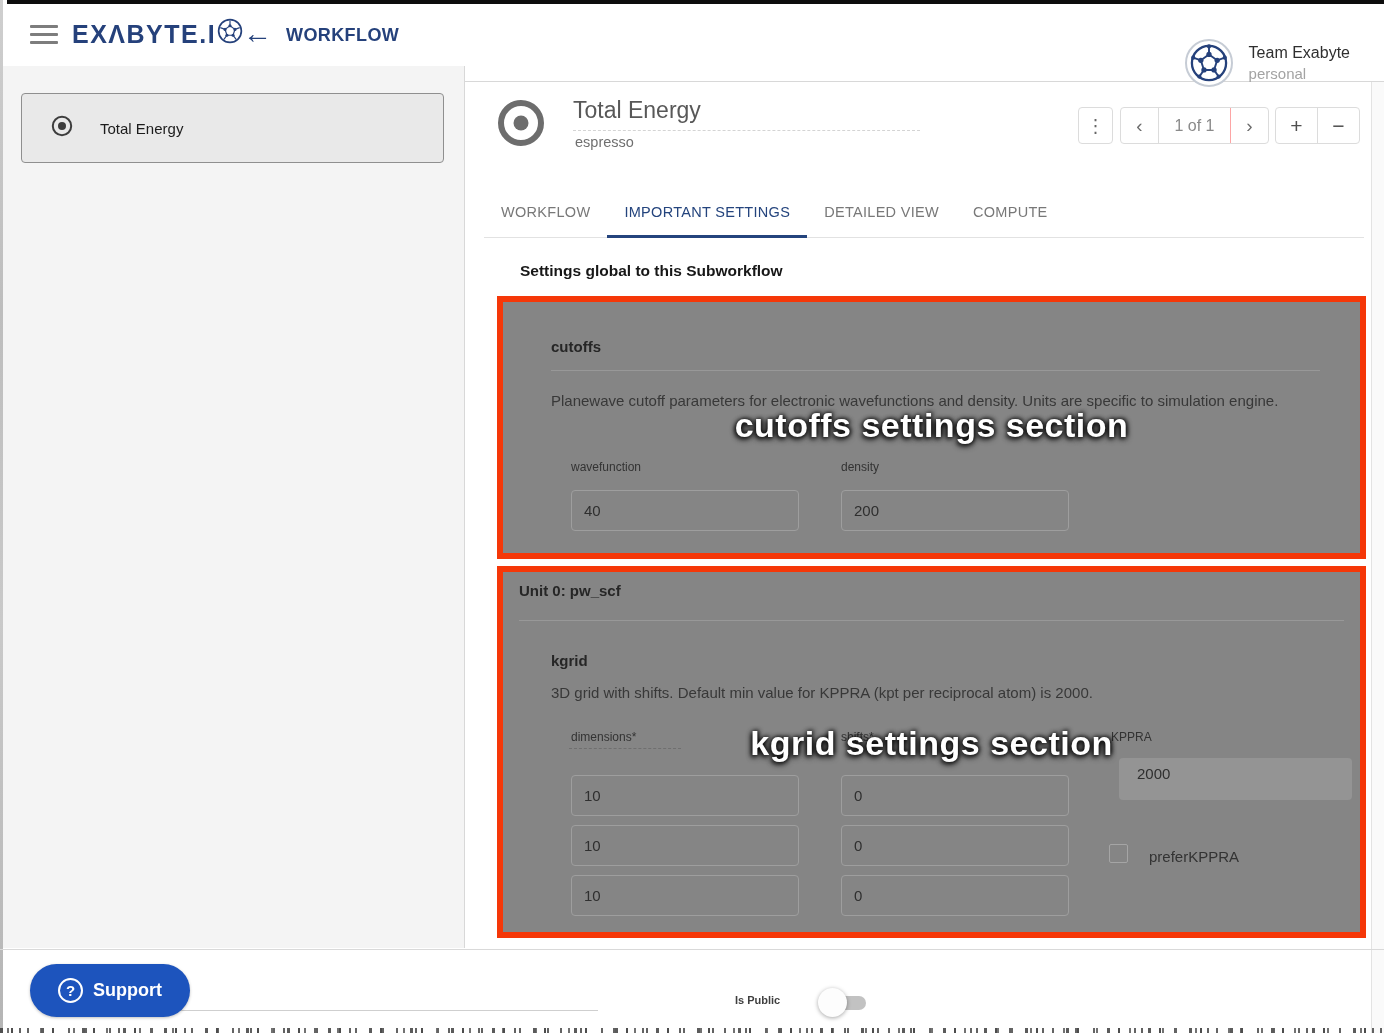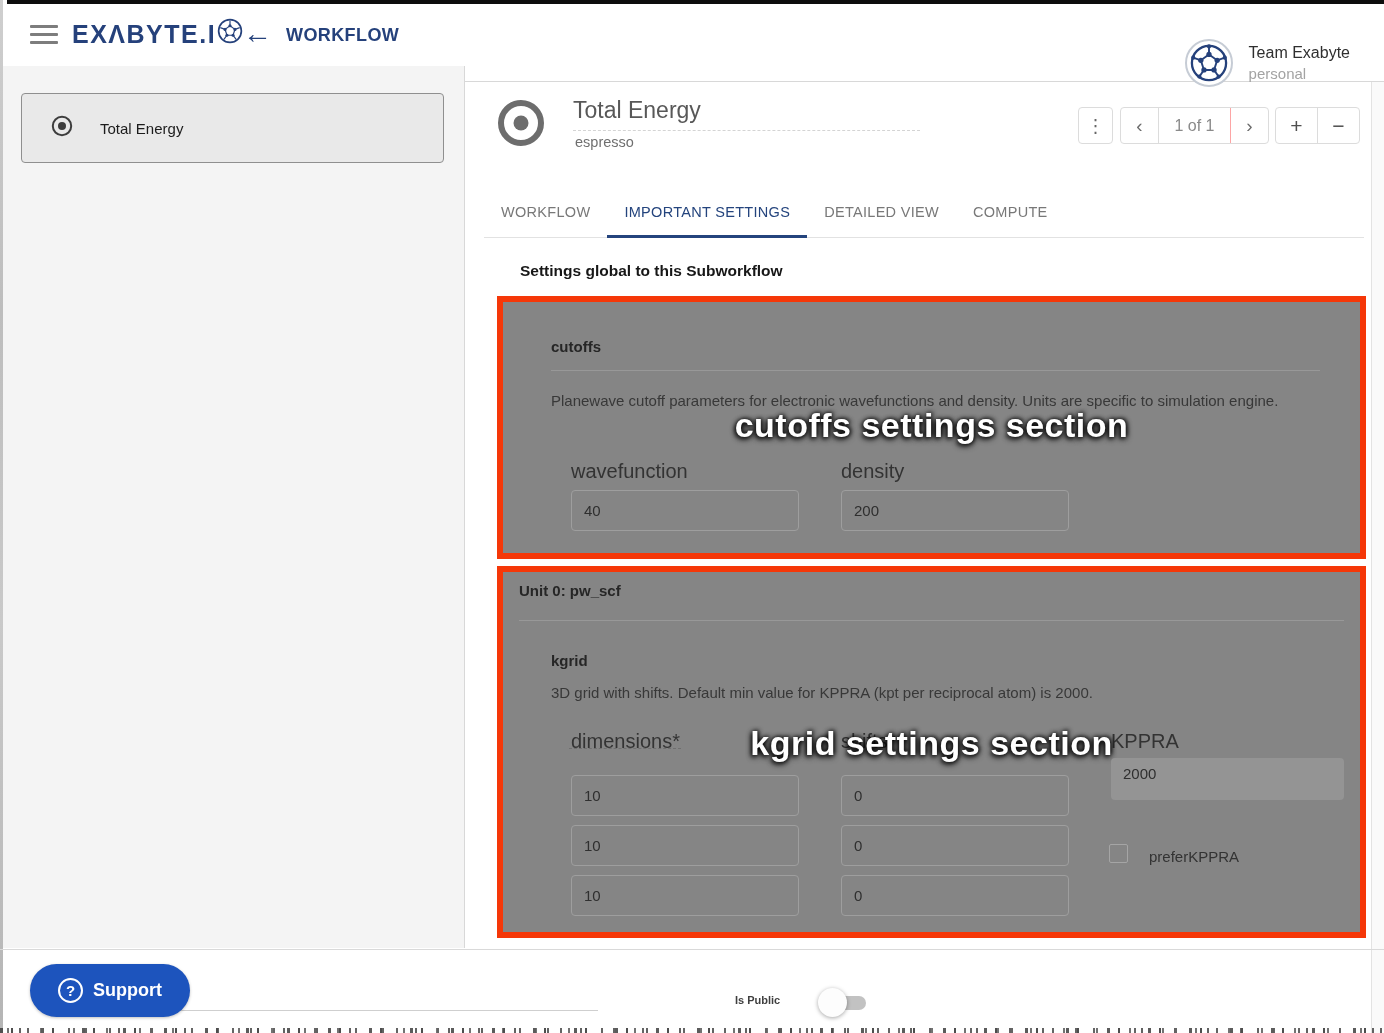--- a/index.html
+++ b/index.html
@@ -73,27 +73,27 @@
     border:6px solid #f53708; }
   .sec-cutoffs { top:296px; height:263px; }
   .sec-kgrid { top:566px; height:372px; }
   .anno-label { position:absolute; left:50%; transform:translateX(-50%); white-space:nowrap;
     font-size:34px; font-weight:bold; color:#fff; letter-spacing:0.5px;
     text-shadow:0 2px 6px rgba(0,0,0,0.85), 0 0 4px rgba(0,0,0,0.6),
       -2px 2px 4px rgba(0,0,0,0.55), 2px -1px 4px rgba(0,0,0,0.55); }
   .sec-title { position:absolute; font-size:15px; font-weight:bold; color:#262626; }
   .sec-divider { position:absolute; height:0; border-top:1px solid #989898; }
   .sec-desc { position:absolute; font-size:15px; color:#383838; line-height:1.75; }
-  .field-label { position:absolute; font-size:20px; color:#333; }
+  .field-label { position:absolute; font-size:12px; color:#333; }
   .g-input { position:absolute; width:228px; height:41px; background:transparent;
     border:1px solid #9e9e9e; border-radius:4px; color:#2f2f2f; font-size:15px; padding:0 12px;
     font-family:"Liberation Sans","DejaVu Sans",sans-serif; outline:none; }
   .filled-input { position:absolute; width:233px; height:42px; background:#949494; border:none;
-    border-radius:4px; color:#2f2f2f; font-size:15px; padding:6px 12px 18px 12px;
-    font-family:"Liberation Sans","DejaVu Sans",sans-serif; outline:none; }
+    border-radius:4px; color:#2f2f2f; font-size:15px; padding:6px 12px 18px 18px;
+    font-family:"Liberation Sans","DejaVu Sans",sans-serif; outline:none;margin-left:8px; }
   .dashed-underline { position:absolute; height:0; border-bottom:1px dashed #6f6f6f; }
   .g-checkbox { position:absolute; width:19px; height:19px; border:1px solid #a5a5a5;
     border-radius:2px; background:transparent; cursor:pointer; }
 
   
   .footer-divider { position:absolute; left:0; right:0; top:949px; height:0; border-top:1px solid #d9d9d9; }
   .footer-line { position:absolute; left:143px; top:1010px; width:455px; height:0; border-top:1px solid #cfcfcf; }
   .support-btn { position:absolute; left:30px; top:964px; width:160px; height:53px; border-radius:27px;
     background:#1d54bd; color:#fff; display:flex; align-items:center; justify-content:center;
     cursor:pointer; box-shadow:0 1px 3px rgba(0,0,0,0.25); }

